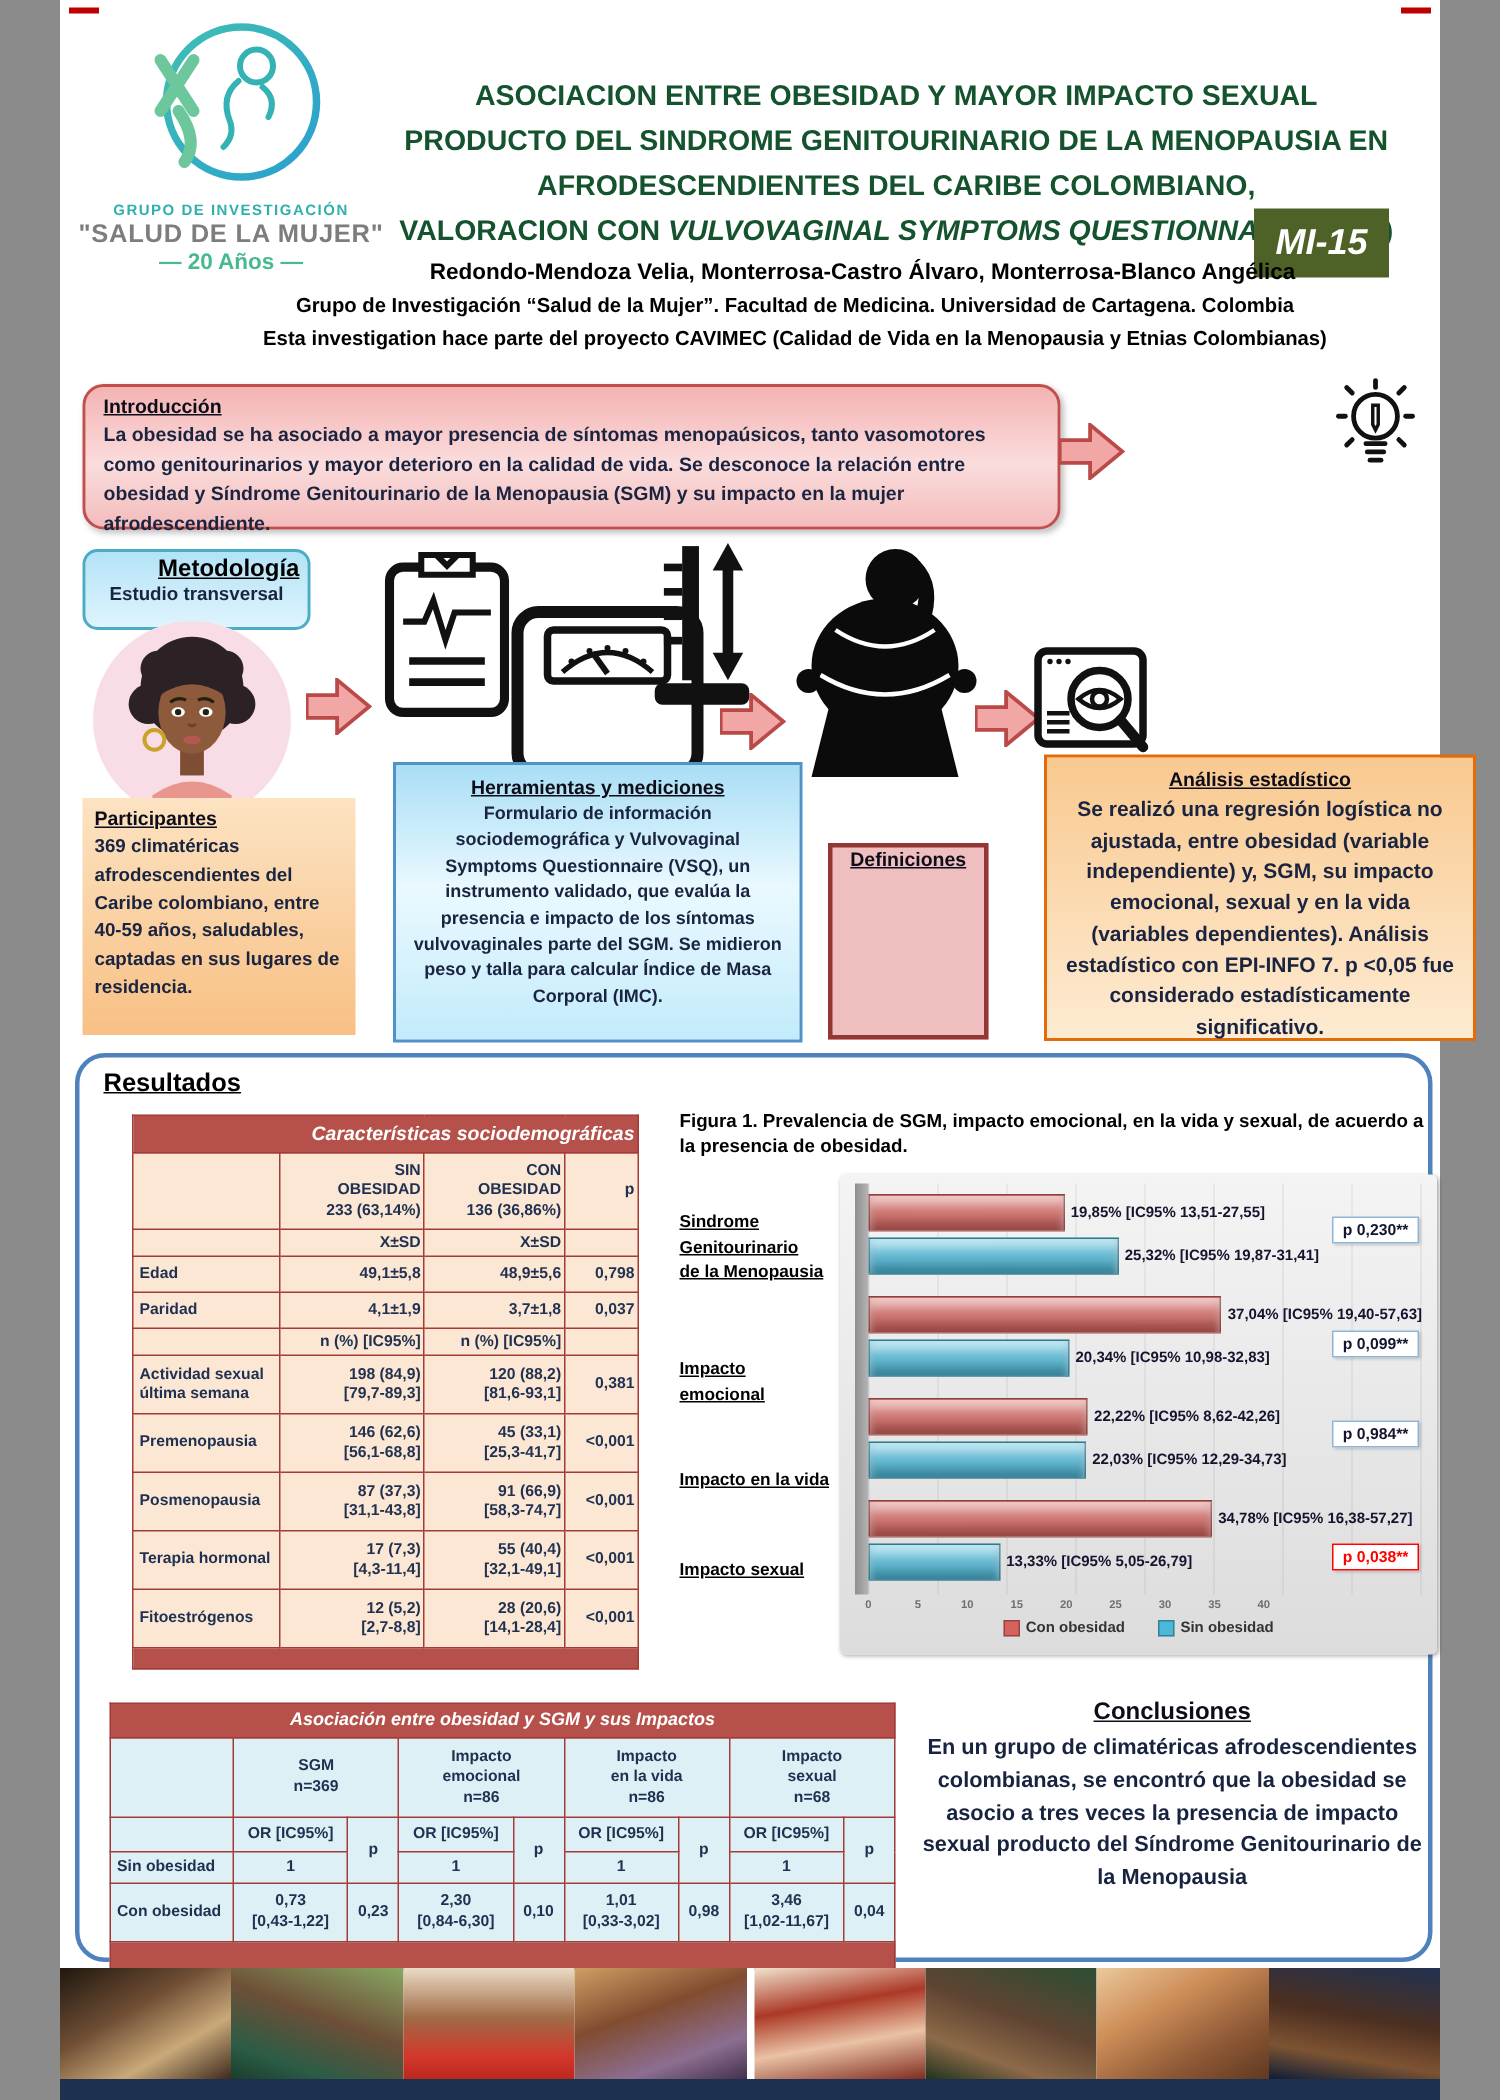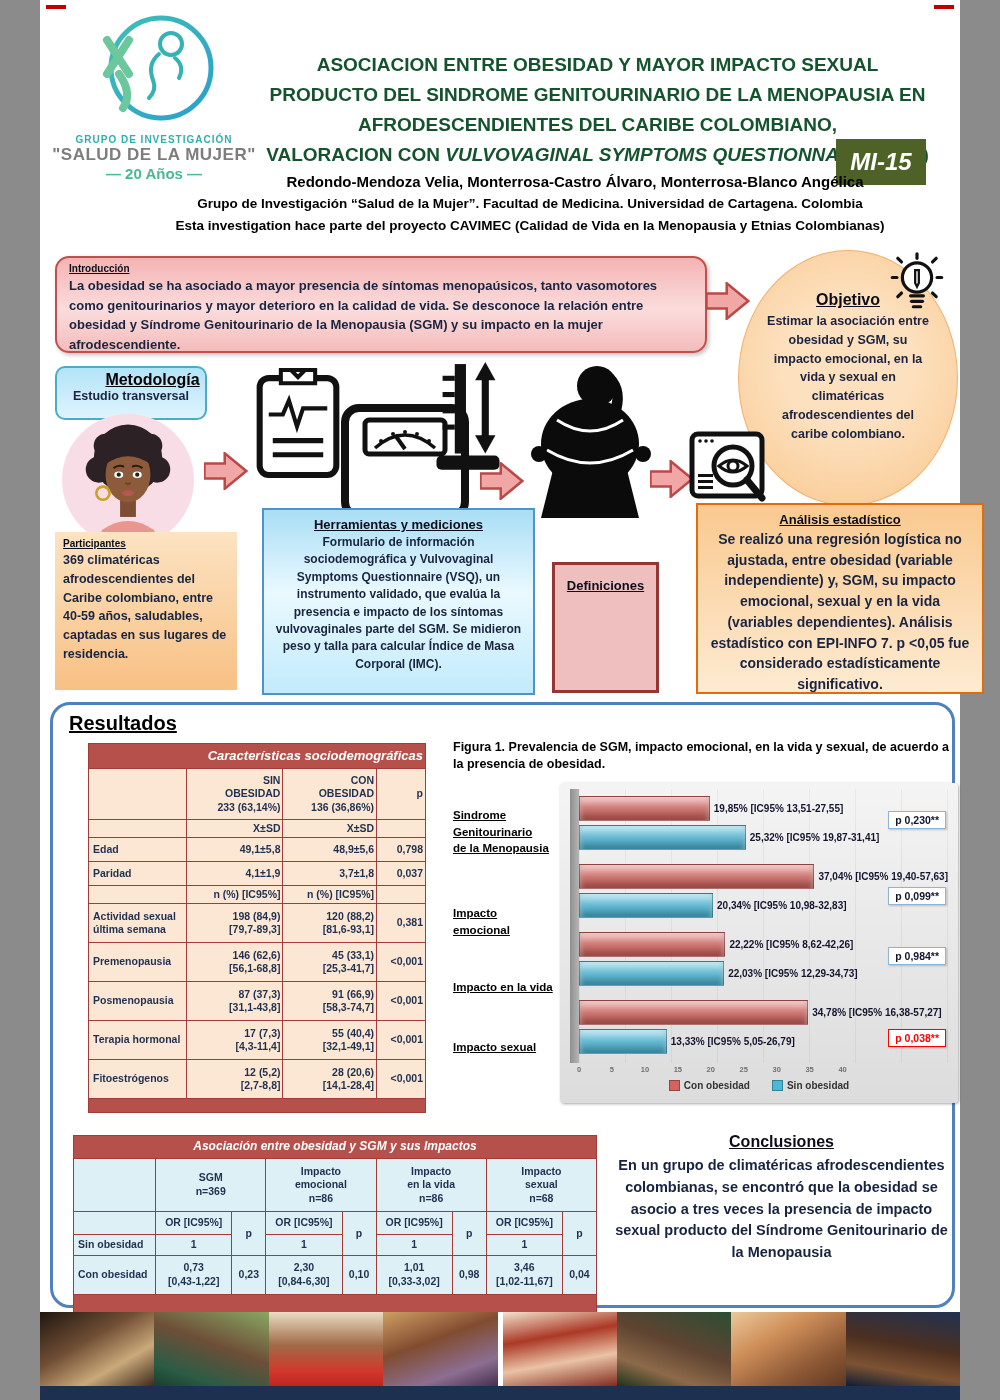--- a/index.html
+++ b/index.html
@@ -16,21 +16,21 @@
   .logo .g3{font-size:15px;color:#49b98f;font-weight:bold;}
   .titleblk{left:205px;top:16px;width:705px;text-align:center;font-weight:bold;font-size:19px;line-height:30px;color:#14532d;margin-top:34px;}
   .badge{left:796px;top:139px;width:90px;height:46px;background:#4e6227;color:#fff;
     font-style:italic;font-weight:bold;font-size:24px;display:flex;align-items:center;justify-content:center;}
   .authors{left:150px;top:173px;width:770px;text-align:center;font-weight:bold;font-size:15px;color:#000;}
   .aff{left:70px;width:840px;text-align:center;font-weight:bold;font-size:13.5px;color:#000;}
   
   .introbox{left:15px;top:256px;width:652px;height:97px;border:2px solid #c0504d;border-radius:14px;
     background:linear-gradient(180deg,#f4b3b3,#fbdcdc 55%,#f3bcbc);padding:5px 12px;box-sizing:border-box;
     box-shadow:2px 2px 4px rgba(0,0,0,.25);}
-  .secttl{font-weight:bold;font-size:10px;color:#0d0d1a;text-decoration:underline;}
+  .secttl{font-weight:bold;font-size:13px;color:#0d0d1a;text-decoration:underline;}
   .introbox .txt{font-weight:bold;font-size:13px;line-height:1.5;color:#1a2440;margin-top:2px;}
   
   .objetivo{left:698px;top:250px;width:220px;height:256px;border-radius:50%;
     background:radial-gradient(circle at 50% 45%,#fde1bf 35%,#f9c castle 90%);
     background:radial-gradient(circle at 50% 45%,#fde1bf 35%,#f9c890 95%);
     border:1px solid #f2b16d;box-sizing:border-box;text-align:center;padding:40px 24px 0 24px;}
   .objetivo .txt{font-weight:bold;font-size:12.5px;line-height:1.5;color:#1a2440;margin-top:3px;}
   
   .metodo{left:15px;top:366px;width:152px;height:54px;border:2px solid #4bacc6;border-radius:10px;
     background:linear-gradient(180deg,#b3e3f7,#dff4fd);text-align:center;padding-top:3px;box-sizing:border-box;}
@@ -42,31 +42,31 @@
   .partbox{left:15px;top:532px;width:182px;height:158px;background:linear-gradient(180deg,#fce3c2,#f8c084);
     padding:6px 8px;box-sizing:border-box;}
   .partbox .txt{font-weight:bold;font-size:12.5px;line-height:1.5;color:#1a2440;margin-top:2px;}
   
   .toolsbox{left:222px;top:508px;width:273px;height:187px;border:2px solid #4f93c9;
     background:linear-gradient(180deg,#a9def5,#eaf9ff 45%,#c2ebfb);text-align:center;
     padding:7px 8px;box-sizing:border-box;}
   .toolsbox .t,.defbox .t,.anabox .t{font-size:13px;font-weight:bold;color:#0d0d1a;text-decoration:underline;}
   .toolsbox .txt{font-weight:bold;font-size:12px;line-height:1.45;color:#1a2440;margin-top:2px;}
   .defbox{left:512px;top:562px;width:107px;height:131px;border:3px solid #943634;background:#efbfbf;
-    text-align:center;padding:13px 4px;box-sizing:border-box;}
+    text-align:center;padding:0 4px;box-sizing:border-box;}
   .defbox .txt{font-weight:bold;font-size:12.5px;line-height:1.45;color:#1a2440;margin-top:2px;}
   .anabox{left:656px;top:503px;width:288px;height:191px;border:2px solid #e36c0a;
     background:linear-gradient(180deg,#f9c98f,#fdebd2);text-align:center;padding:7px 9px;box-sizing:border-box;}
   .anabox .txt{font-weight:bold;font-size:14px;line-height:1.48;color:#1a2440;margin-top:2px;}
   
   .arrow{width:44px;height:38px;}
   
   .results{left:10px;top:702px;width:905px;height:606px;border:3px solid #4f81bd;border-radius:20px;
     background:#fff;box-sizing:border-box;}
-  .res-h{position:absolute;left:16px;top:7px;font-size:20px;font-weight:bold;color:#000;text-decoration:underline;}
+  .res-h{position:absolute;left:16px;top:7px;font-size:17px;font-weight:bold;color:#000;text-decoration:underline;}
   
   table{border-collapse:collapse;}
   .socio{position:absolute;left:35px;top:38px;width:338px;background:#fbe7d3;
     font-size:10.5px;font-weight:bold;color:#1f3050;}
   .socio td{border:1.5px solid #a33c38;text-align:right;padding:1px 2px;line-height:1.25;}
   .socio td.lbl{text-align:left;padding-left:4px;}
   .socio .ttl td{background:#b6504a;color:#fff;font-style:italic;font-size:13px;height:22px;border:1.5px solid #a33c38;}
   .socio .colhead td{height:48px;}
   .socio .sub td{height:15px;}
   .socio .mean td{height:21px;}
@@ -167,24 +167,20 @@
   <div class="abs aff" style="top:218px">Esta investigation hace parte del proyecto CAVIMEC (Calidad de Vida en la Menopausia y Etnias Colombianas)</div>
 
   <div class="abs introbox">
     <div class="secttl">Introducción</div>
     <div class="txt">La obesidad se ha asociado a mayor presencia de síntomas menopaúsicos, tanto vasomotores como genitourinarios y mayor deterioro en la calidad de vida. Se desconoce la relación entre obesidad y Síndrome Genitourinario de la Menopausia (SGM) y su impacto en la mujer afrodescendiente.</div>
   </div>
   <svg class="abs arrow" style="left:666px;top:282px" viewBox="0 0 34 30">
     <polygon points="0,9 16,9 16,1 33,15 16,29 16,21 0,21" fill="#f2a7a7" stroke="#b94a48" stroke-width="2"></polygon>
   </svg>
 
-  <div class="abs objetivo">
-    <div class="secttl" style="font-size:16px">Objetivo</div>
-    <div class="txt">Estimar la asociación entre obesidad y SGM, su impacto emocional, en la vida y sexual en climatéricas afrodescendientes del caribe colombiano.</div>
-  </div>
   <svg class="abs" style="left:845px;top:250px" width="64" height="66" viewBox="0 0 70 72">
     <g stroke="#111" fill="none" stroke-width="3.5" stroke-linecap="round">
       <circle cx="35" cy="30" r="16" fill="#fff"></circle>
       <path d="M33 22 l4 0 0 14 -2 4 -2 -4 z" stroke-width="2.5"></path>
       <line x1="28" y1="50" x2="42" y2="50"></line>
         <line x1="29" y1="56" x2="41" y2="56"></line>
         <line x1="31" y1="62" x2="39" y2="62"></line>
       <line x1="35" y1="4" x2="35" y2="9"></line>
         <line x1="13" y1="30" x2="8" y2="30"></line>
         <line x1="62" y1="30" x2="57" y2="30"></line>

